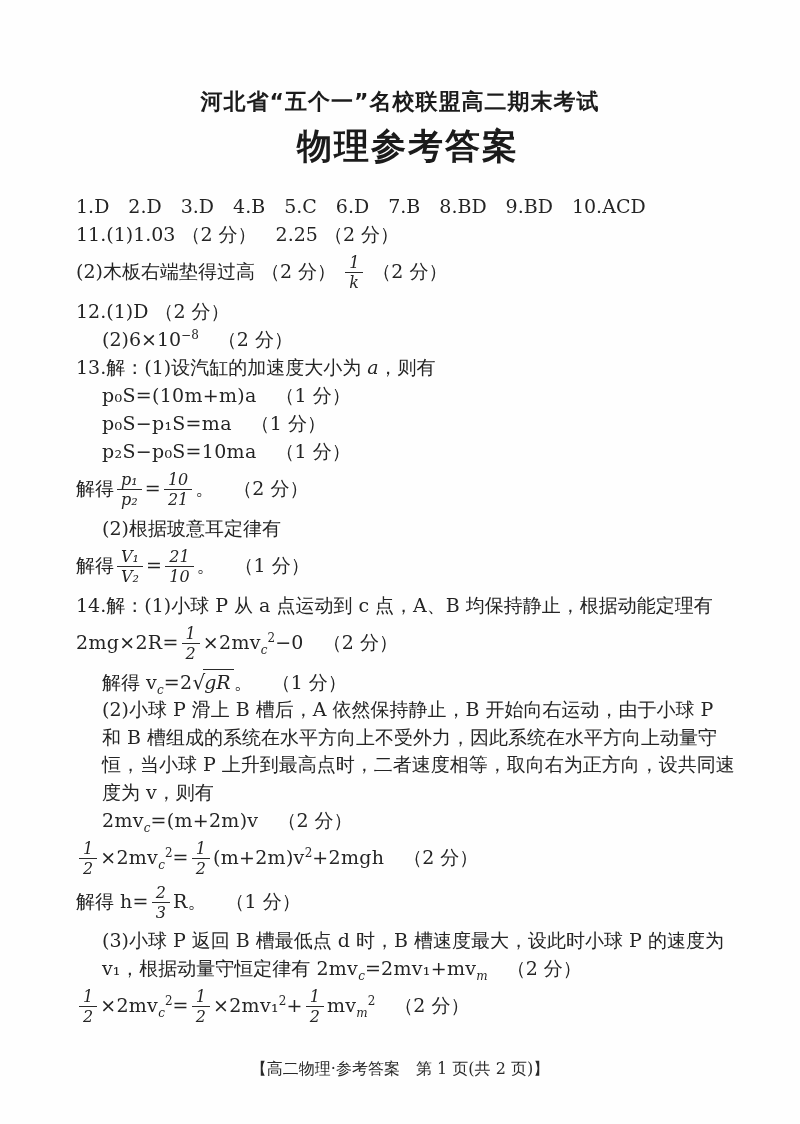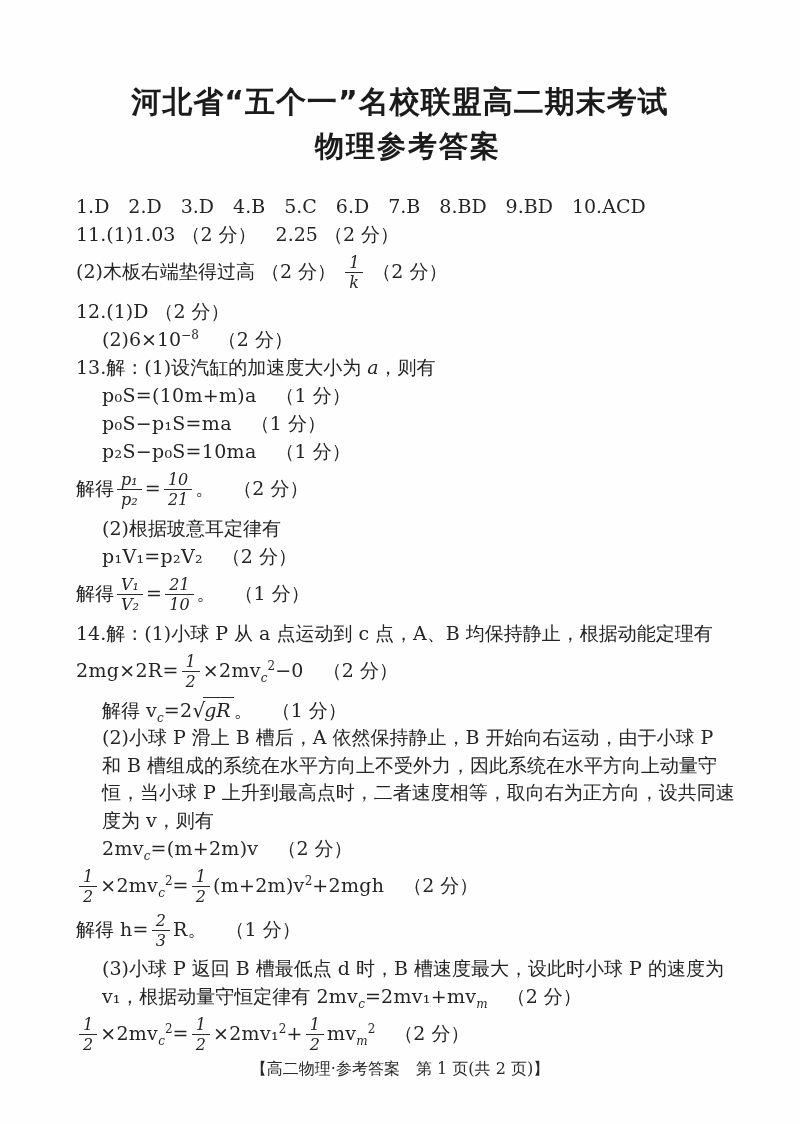--- a/index.html
+++ b/index.html
@@ -10,30 +10,30 @@
     color:#222;
     font-family:"DejaVu Serif","Liberation Serif",serif;
     overflow:hidden;
     box-sizing:border-box;
   }
   .title{
     margin:0;padding-top:84px;
     text-align:center;
     font-family:"DejaVu Sans","Liberation Sans",sans-serif;
     font-weight:700;
-    font-size:30px;line-height:36px;
+    font-size:22px;line-height:36px;
     letter-spacing:1px;
     color:#1b1b1b;
   }
   .subtitle{
     margin:4px 0 0 16px;
     text-align:center;
     font-family:"DejaVu Sans","Liberation Sans",sans-serif;
     font-weight:700;
-    font-size:29px;line-height:44px;
+    font-size:35px;line-height:44px;
     letter-spacing:2px;
     color:#1b1b1b;
   }
   .content{
     padding:24px 62px 0 76px;
     font-size:19px;
     color:#242424;
   }
   .row{
     line-height:28px;
@@ -106,21 +106,20 @@
     <div class="row sub-indent"><span class="eq">p₀S=(10m+m)a</span><span>　（1 分）</span></div>
 
     <div class="row sub-indent"><span class="eq">p₀S−p₁S=ma</span><span>　（1 分）</span></div>
 
     <div class="row sub-indent"><span class="eq">p₂S−p₀S=10ma</span><span>　（1 分）</span></div>
 
     <div class="row frac-row sub-indent"><span>解得</span><span class="frac"><span class="num">p₁</span><span class="den">p₂</span></span><span class="eq">=</span><span class="frac"><span class="num">10</span><span class="den">21</span></span><span>。</span><span>　（2 分）</span></div>
 
     <div class="row sub-indent"><span>(2)根据玻意耳定律有</span></div>
 
-    <div class="row sub-indent"><span class="eq">p₁V₁=p₂V₂</span><span>　（2 分）</span></div>
 
     <div class="row frac-row sub-indent"><span>解得</span><span class="frac"><span class="num">V₁</span><span class="den">V₂</span></span><span class="eq">=</span><span class="frac"><span class="num">21</span><span class="den">10</span></span><span>。</span><span>　（1 分）</span></div>
 
     <div class="row"><span>14.解：(1)小球 P 从 a 点运动到 c 点，A、B 均保持静止，根据动能定理有</span></div>
 
     <div class="row frac-row sub-indent"><span class="eq">2mg×2R=</span><span class="frac"><span class="num">1</span><span class="den">2</span></span><span class="eq">×2mv</span><sub class="v">c</sub><sup class="v">2</sup><span class="eq">−0</span><span>　（2 分）</span></div>
 
     <div class="row sub-indent"><span>解得 </span><span class="eq">v</span><sub class="v">c</sub><span class="eq">=2</span><span class="sqrt-sign">√</span><span class="radicand">gR</span><span>。</span><span>　（1 分）</span></div>
 
     <div class="row para sub-indent"><span>(2)小球 P 滑上 B 槽后，A 依然保持静止，B 开始向右运动，由于小球 P 和 B 槽组成的系统在水平方向上不受外力，因此系统在水平方向上动量守恒，当小球 P 上升到最高点时，二者速度相等，取向右为正方向，设共同速度为 v，则有</span></div>

